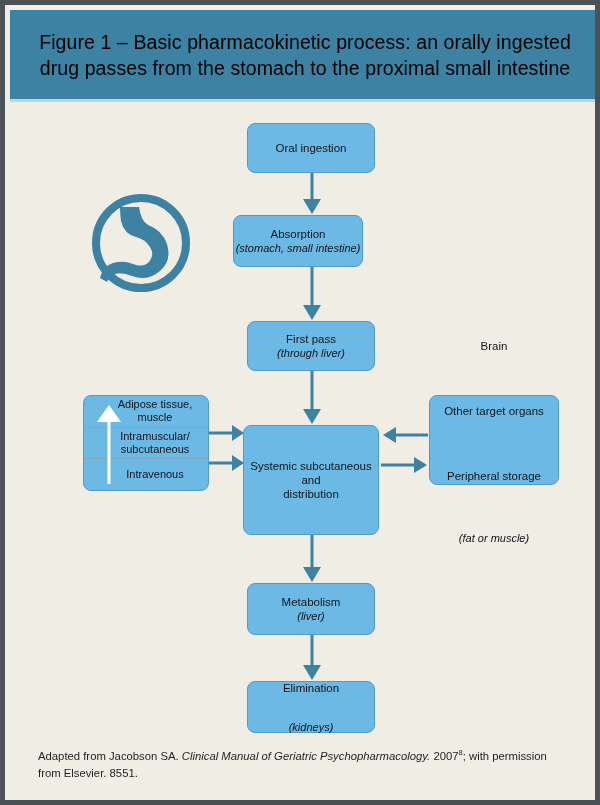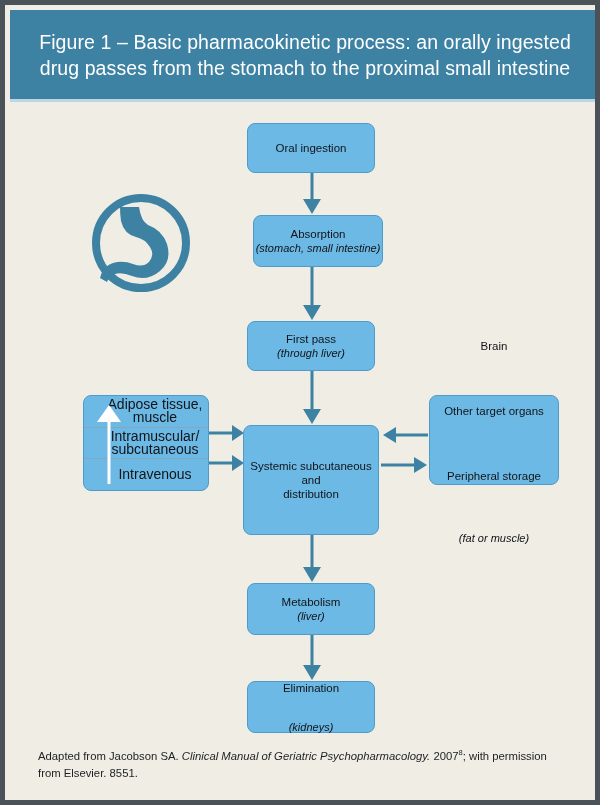--- a/index.html
+++ b/index.html
@@ -31,21 +31,21 @@
     width: 590px;
     height: 92px;
     background: #3D81A3;
     box-sizing: border-box;
     display: flex;
     align-items: center;
     justify-content: center;
     border-bottom: 3px solid #BBD7E4;
   }
   .header-title {
-    color: #ffffff;
+    color: #000000;
     font-size: 19.5px;
     line-height: 26px;
     text-align: center;
     padding: 0 28px;
     font-weight: 400;
     letter-spacing: 0.1px;
   }
 
   
   .canvas {
@@ -74,21 +74,21 @@
   .box .sub {
     font-style: italic;
     font-size: 11px;
   }
   .box .ln {
     display: block;
   }
 
   
   #box-oral        { left: 242px; top: 18px;  width: 128px; height: 50px; }
-  #box-absorption  { left: 248px; top: 110px; width: 130px; height: 52px; }
+  #box-absorption  { left: 228px; top: 110px; width: 130px; height: 52px; }
   #box-firstpass   { left: 242px; top: 216px; width: 128px; height: 50px; }
   #box-systemic    { left: 238px; top: 320px; width: 136px; height: 110px;
                      font-size: 11.5px; }
   #box-target      { left: 424px; top: 290px; width: 130px; height: 90px;
                      justify-content: center; gap: 45px; }
   #box-metabolism  { left: 242px; top: 478px; width: 128px; height: 52px; }
   #box-elimination { left: 242px; top: 576px; width: 128px; height: 52px; gap: 25px; }
 
   #box-target .rowline { margin: 3px 0; }
 
@@ -106,21 +106,21 @@
     overflow: hidden;
     display: flex;
     flex-direction: column;
   }
   #box-routes .route {
     flex: 1 1 0;
     display: flex;
     align-items: center;
     justify-content: center;
     text-align: center;
-    font-size: 14px;
+    font-size: 11px;
     line-height: 13px;
     color: #101418;
     padding-left: 18px;
     box-sizing: border-box;
   }
   #box-routes .route + .route {
     border-top: 1.5px solid #7FA9BE;
   }
   .white-arrow {
     position: absolute;

